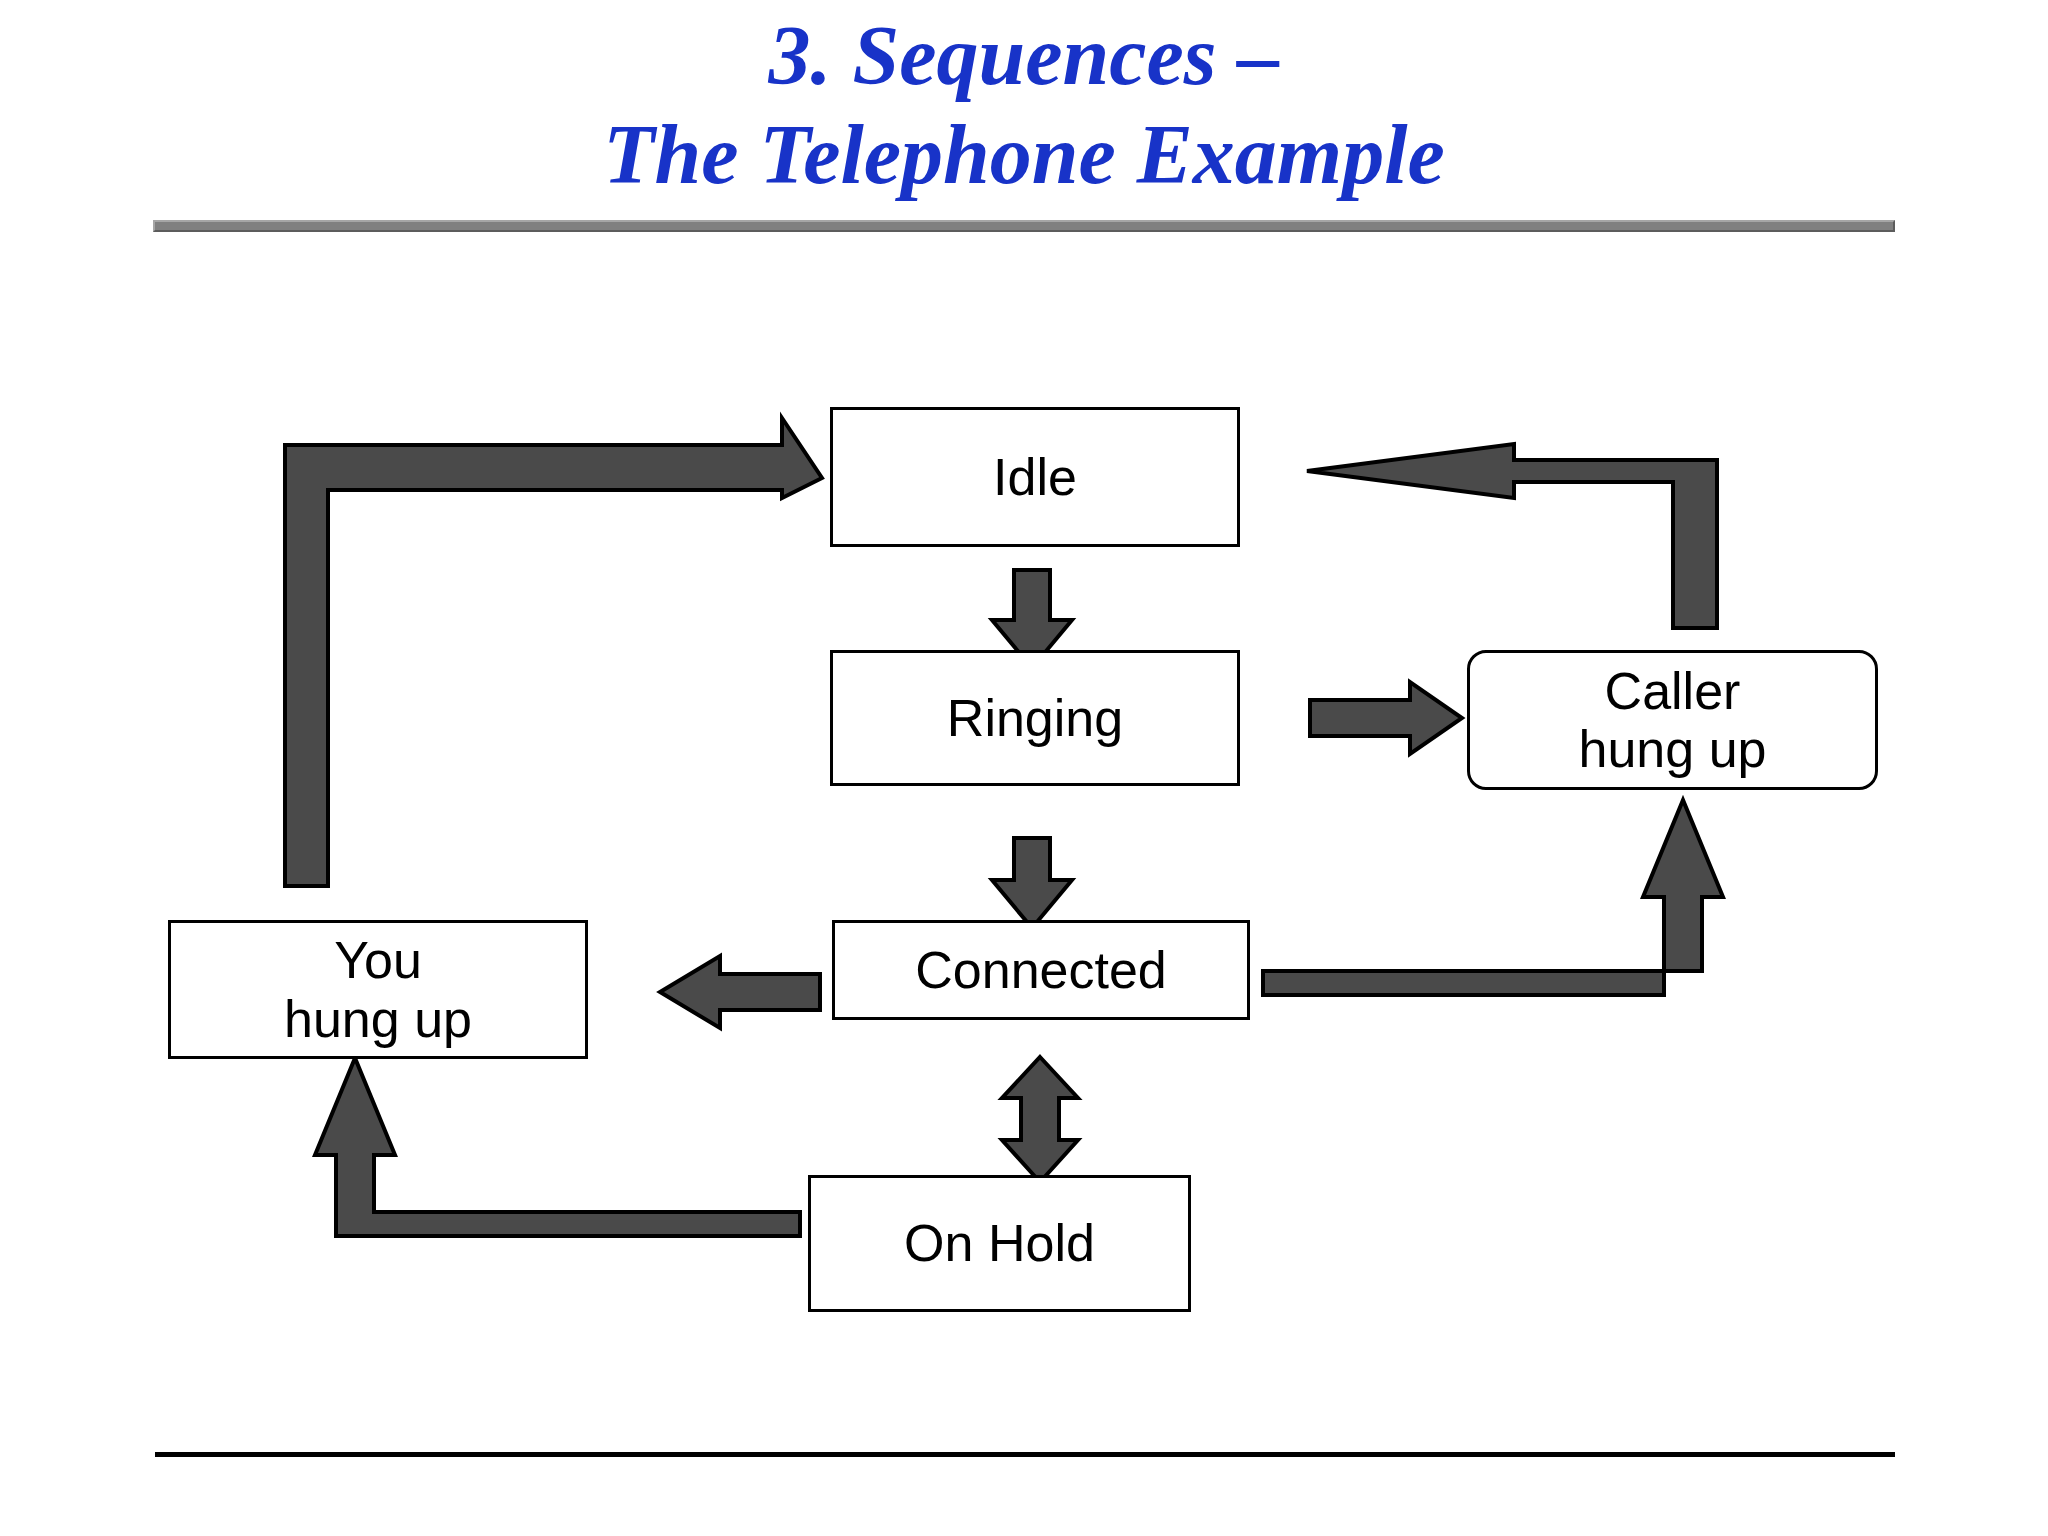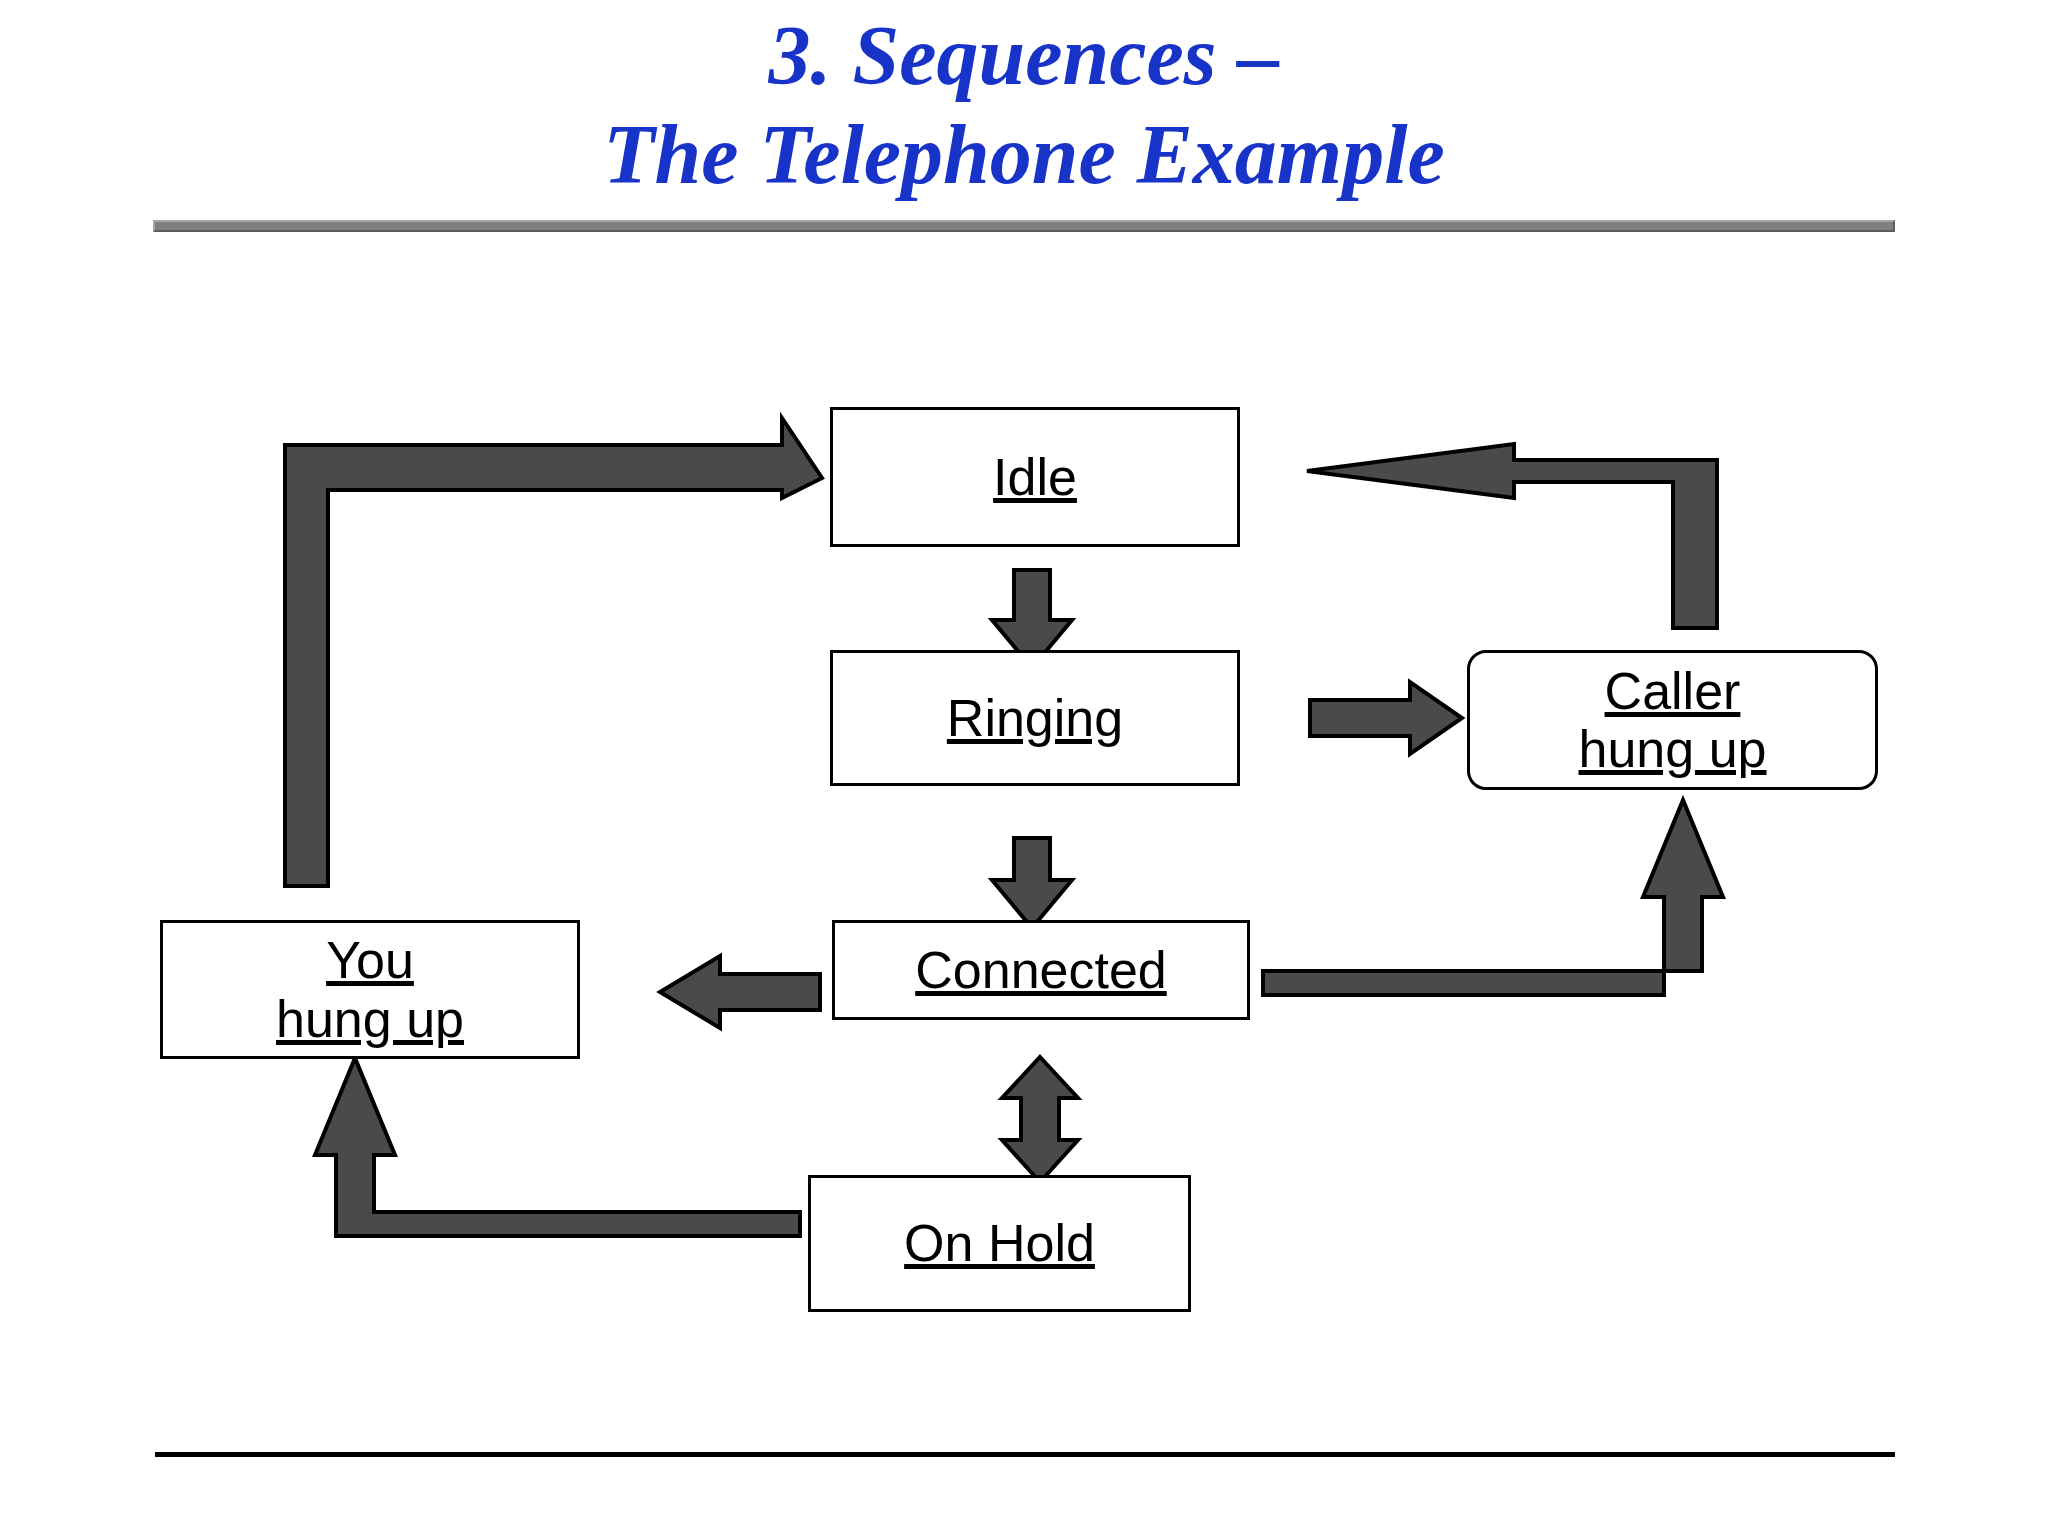--- a/index.html
+++ b/index.html
@@ -61,29 +61,28 @@
     align-items: center;
     justify-content: center;
     text-align: center;
   }
   .state-label {
     font-family: "Liberation Sans", sans-serif;
     font-size: 52px;
     color: #000000;
     line-height: 1.12;
     white-space: pre-line;
-    text-decoration: underline;
   }
 
   #box-idle       { left: 830px;  top: 407px;  width: 410px; height: 140px; }
   #box-ringing    { left: 830px;  top: 650px;  width: 410px; height: 136px; }
   #box-connected  { left: 832px;  top: 920px;  width: 418px; height: 100px; }
   #box-onhold     { left: 808px;  top: 1175px; width: 383px; height: 137px; }
   #box-caller     { left: 1467px; top: 650px;  width: 411px; height: 140px; border-radius: 19px; }
-  #box-you        { left: 160px;  top: 920px;  width: 420px; height: 139px; }
+  #box-you        { left: 168px;  top: 920px;  width: 420px; height: 139px; }
 
   
   #arrows {
     position: absolute;
     left: 0;
     top: 0;
     width: 2048px;
     height: 1536px;
     pointer-events: none;
   }

